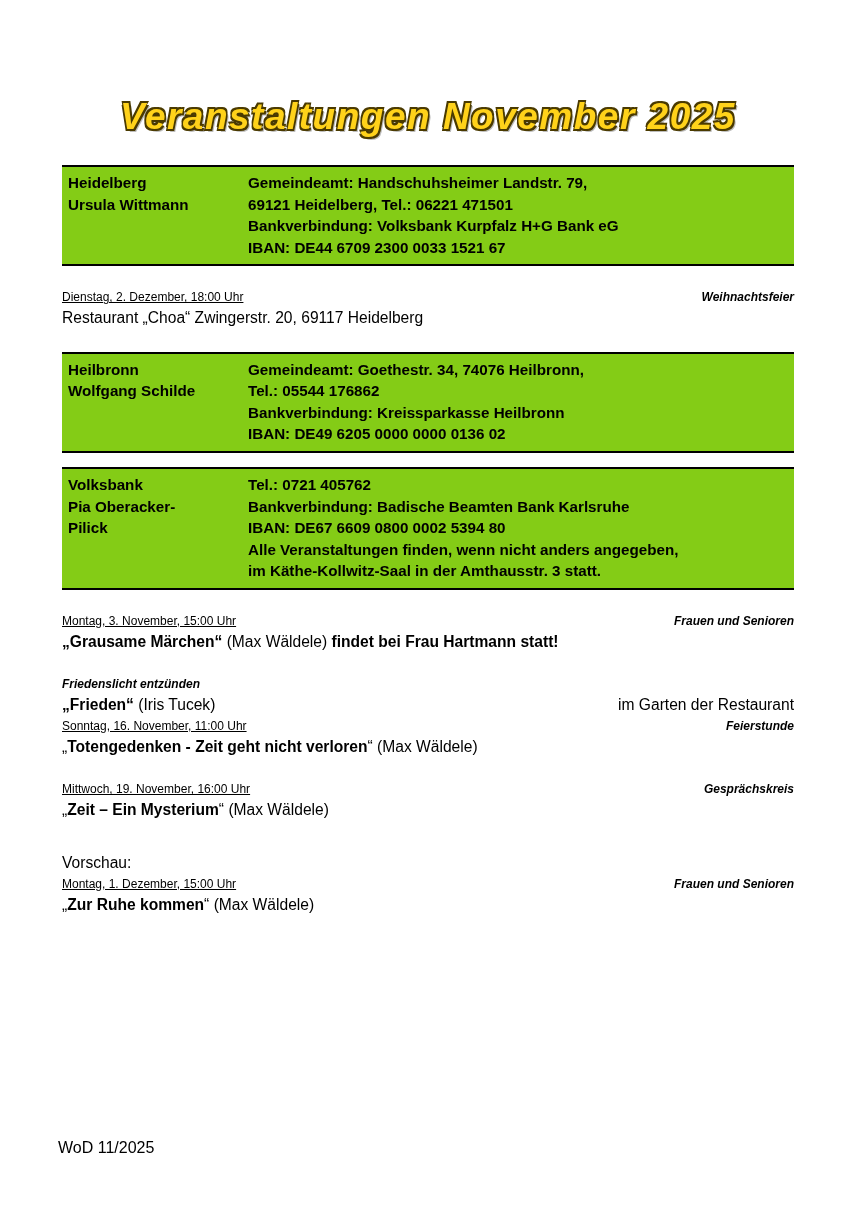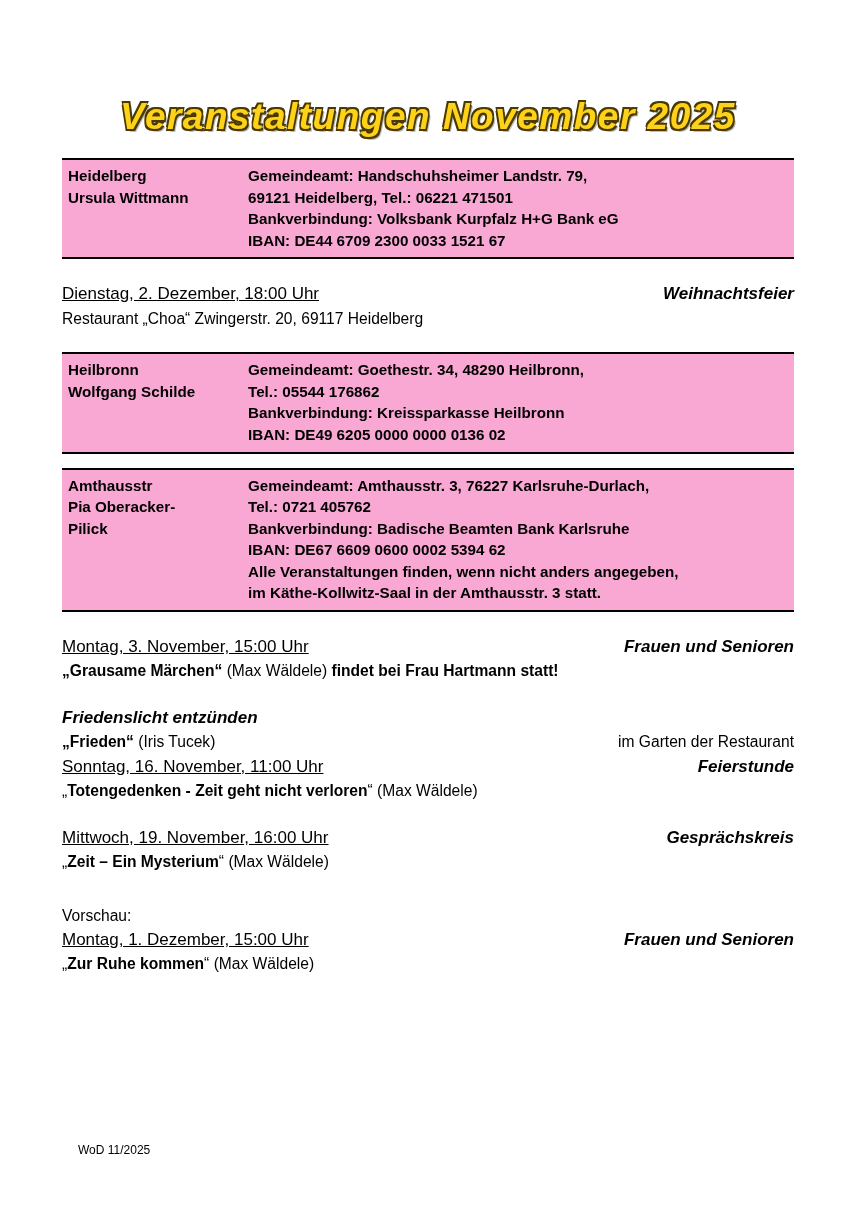--- a/index.html
+++ b/index.html
@@ -25,33 +25,33 @@
   
   .title {
     text-align: center;
     font-size: 37px;
     font-weight: bold;
     font-style: italic;
     letter-spacing: 1.5px;
     color: #FFD21A;
     margin: 0;
     padding-top: 96px;
-    padding-bottom: 20px;
+    padding-bottom: 27px;
     text-shadow:
       -1.6px -1.6px 0 #4a3a00,
        1.6px -1.6px 0 #4a3a00,
       -1.6px  1.6px 0 #4a3a00,
        1.6px  1.6px 0 #4a3a00,
        2.6px  2.6px 0 #bdbdbd;
   }
   
   .parish {
     border-top: 2.5px solid #000;
     border-bottom: 2.5px solid #000;
-    background: #f9a8d4;
+    background: #84cc16;
     display: flex;
     padding: 5px 6px 6px 6px;
     box-sizing: border-box;
     font-weight: bold;
     font-size: 15.2px;
     line-height: 1.42;
   }
   .parish .who {
     width: 180px;
     flex: 0 0 180px;
@@ -61,21 +61,21 @@
   }
   .gap-sm { height: 14px; }
   .gap-md { height: 22px; }
   .gap-lg { height: 30px; }
 
   
   .ev-line {
     display: flex;
     justify-content: space-between;
     align-items: baseline;
-    font-size: 17px;
+    font-size: 12px;
     line-height: 1.5;
   }
   .ev-date {
     text-decoration: underline;
     white-space: nowrap;
   }
   .ev-kind {
     font-weight: bold;
     font-style: italic;
     text-align: center;
@@ -90,23 +90,23 @@
   }
   .ev-sub .right {
     text-align: right;
   }
   .b { font-weight: bold; }
   .n { font-weight: normal; }
 
   
   .footer {
     position: absolute;
-    left: 78px;
+    left: 58px;
     bottom: 48px;
-    font-size: 12px;
+    font-size: 16px;
     color: #000;
   }
 </style>
 </head>
 <body>
 
 <div class="page">
 
   <h1 class="title">Veranstaltungen November 2025</h1>
 
@@ -136,40 +136,39 @@
   </div>
 
   <div class="gap-md"></div>
 
   <div class="parish">
     <div class="who">
       <div>Heilbronn</div>
       <div>Wolfgang Schilde</div>
     </div>
     <div class="info">
-      <div>Gemeindeamt: Goethestr. 34, 48290 Heilbronn,</div>
+      <div>Gemeindeamt: Goethestr. 34, 74076 Heilbronn,</div>
       <div>Tel.: 05544 176862</div>
       <div>Bankverbindung: Kreissparkasse Heilbronn</div>
       <div>IBAN: DE49 6205 0000 0000 0136 02</div>
     </div>
   </div>
 
   <div class="gap-sm"></div>
 
   <div class="parish">
     <div class="who">
-      <div>Amthausstr</div>
+      <div>Volksbank</div>
       <div>Pia Oberacker-</div>
       <div>Pilick</div>
     </div>
     <div class="info">
-      <div>Gemeindeamt: Amthausstr. 3, 76227 Karlsruhe-Durlach,</div>
       <div>Tel.: 0721 405762</div>
       <div>Bankverbindung: Badische Beamten Bank Karlsruhe</div>
-      <div>IBAN: DE67 6609 0600 0002 5394 62</div>
+      <div>IBAN: DE67 6609 0800 0002 5394 80</div>
       <div>Alle Veranstaltungen finden, wenn nicht anders angegeben,</div>
       <div>im Käthe-Kollwitz-Saal in der Amthausstr. 3 statt.</div>
     </div>
   </div>
 
   <div class="gap-md"></div>
 
   <div>
     <div class="ev-line">
       <span class="ev-date">Montag, 3. November, 15:00 Uhr</span>

